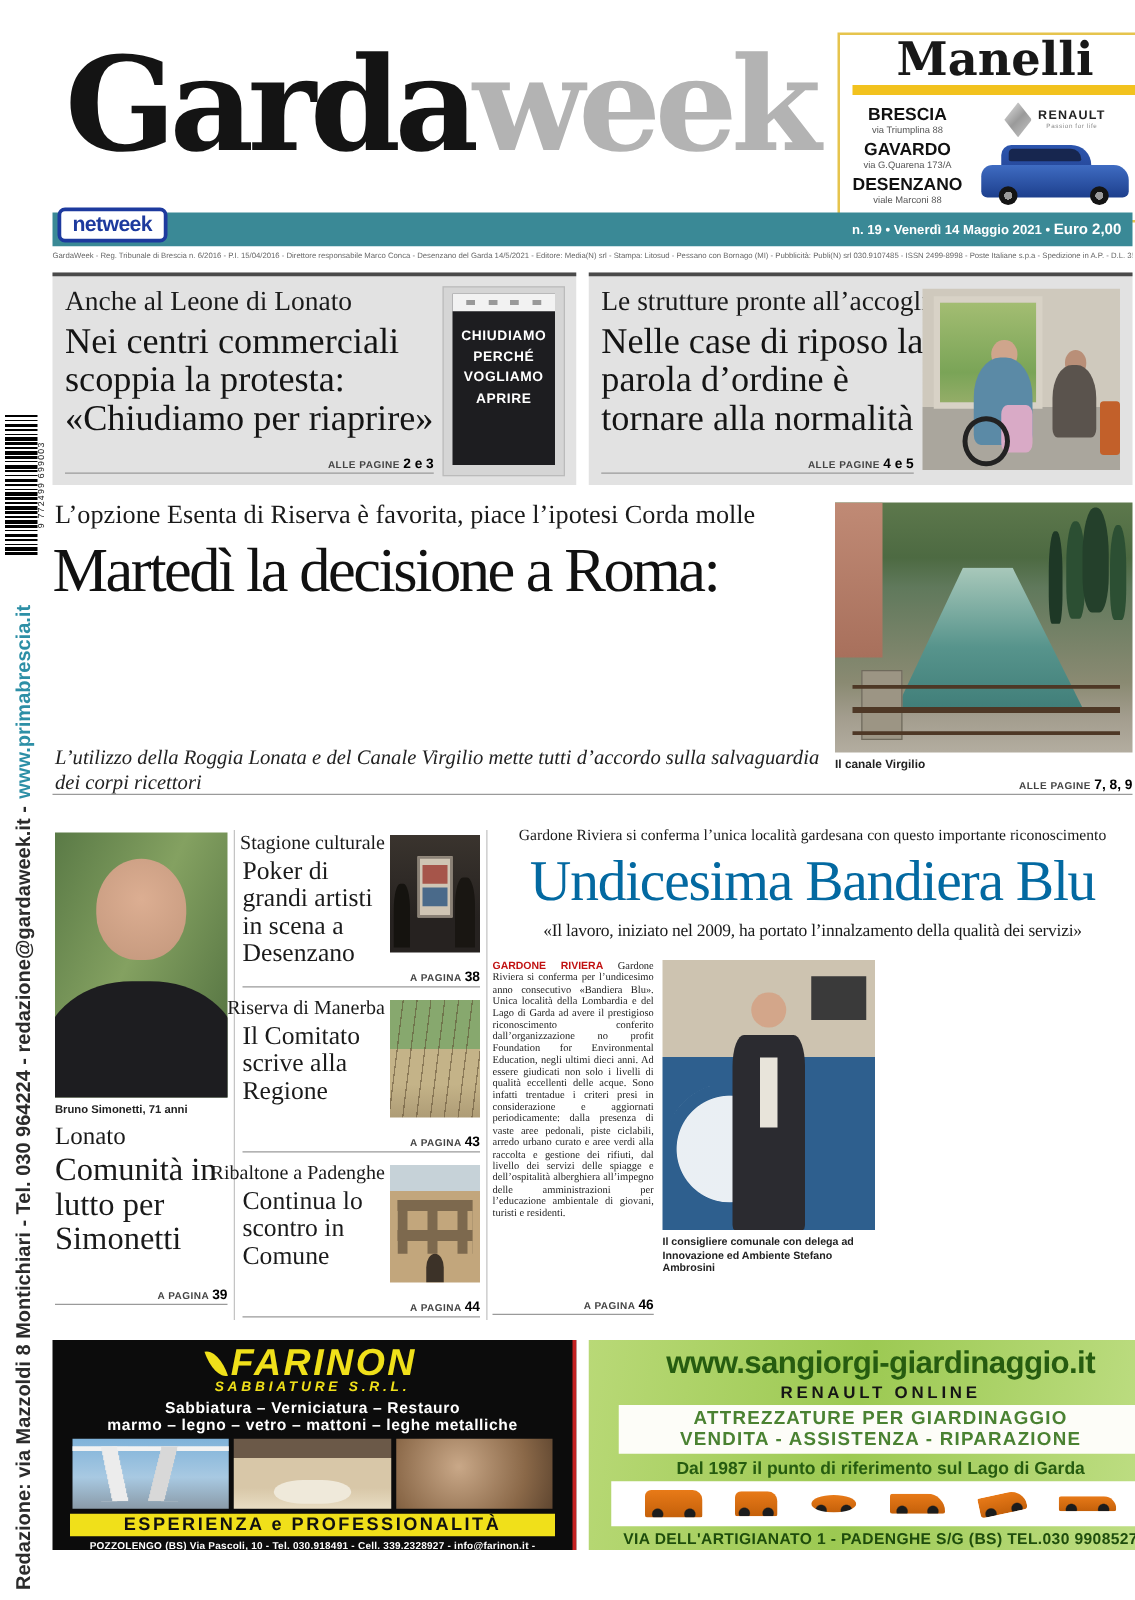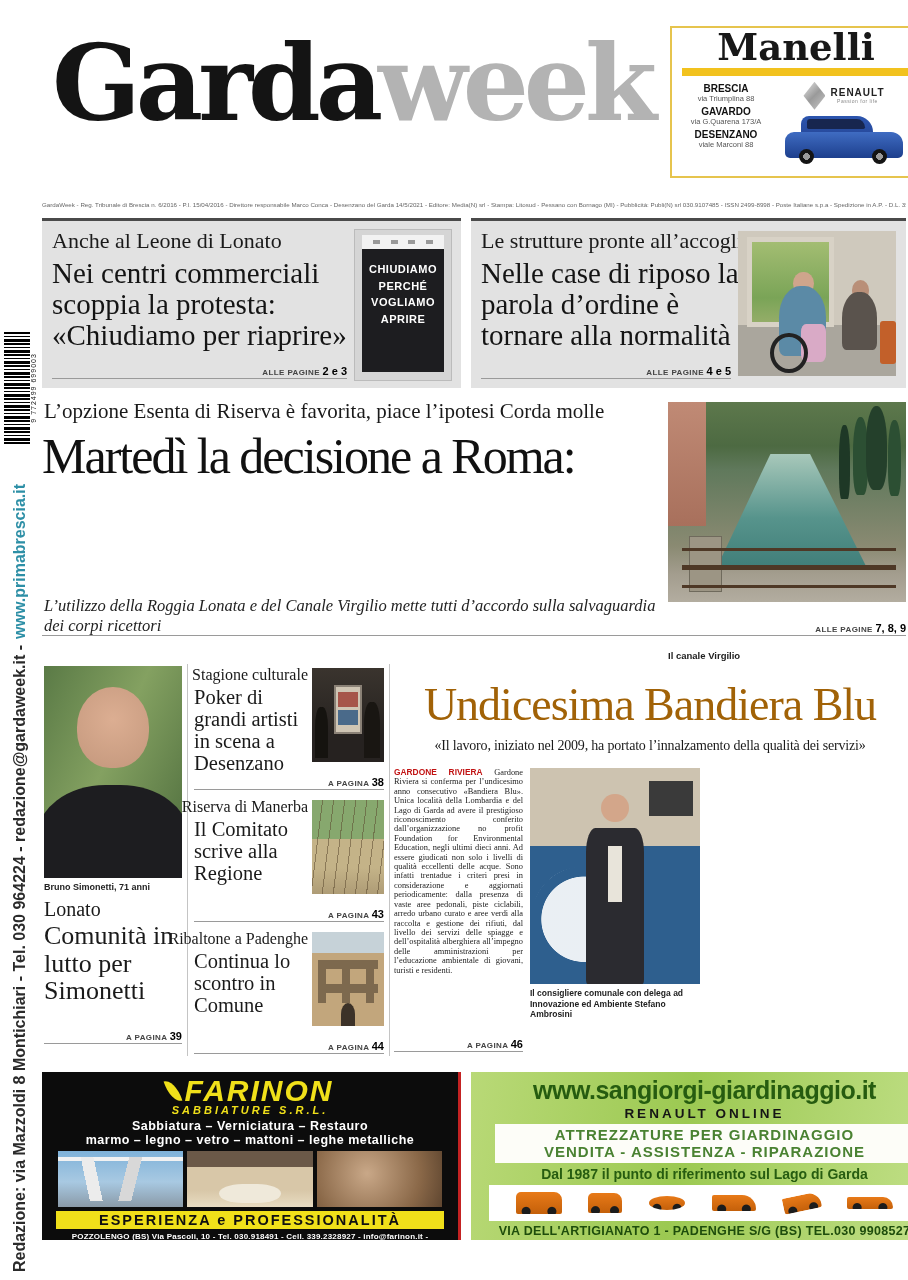--- a/index.html
+++ b/index.html
@@ -24,21 +24,21 @@
   .masthead .t1{color:#141414;}
   .masthead .t2{color:#b3b3b3;}
 
   
   .manelli{left:670px;top:26px;width:252px;height:152px;border:2px solid #e6c44d;background:#fff;
            box-sizing:border-box;text-align:center;font-family:"Liberation Sans",sans-serif;}
   .manelli .ttl{font-family:"DejaVu Serif",serif;font-weight:bold;font-size:37px;line-height:1.05;color:#181818;}
   .manelli .ybar{height:8px;background:#f2c21e;margin:1px 10px 4px;}
   .manelli .row{display:flex;padding:0 6px;text-align:center;}
   .manelli .locs{width:96px;}
-  .manelli .locs .city{font-size:10px;font-weight:bold;color:#111;margin-top:3px;}
+  .manelli .locs .city{font-size:14px;font-weight:bold;color:#111;margin-top:3px;}
   .manelli .locs .addr{font-size:7.5px;color:#555;}
   .manelli .rcol{flex:1;position:relative;}
   .manelli .ren{display:flex;align-items:center;justify-content:center;gap:5px;margin-top:2px;}
   .diamond{width:22px;height:28px;background:linear-gradient(135deg,#e8e8e8,#9a9a9a 50%,#c8c8c8);
            clip-path:polygon(50% 0,100% 50%,50% 100%,0 50%);display:inline-block;}
   .manelli .rname{font-size:10px;font-weight:bold;color:#222;letter-spacing:1px;text-align:left;}
   .manelli .rtag{font-size:5px;color:#888;letter-spacing:.5px;}
   .car{position:relative;width:118px;height:50px;margin:4px auto 0;}
   .car .body{position:absolute;left:0;right:0;bottom:6px;height:26px;background:linear-gradient(#3f6cc2,#1d3f8d);
              border-radius:9px 12px 5px 5px;}
@@ -102,21 +102,21 @@
   .canal-ph{left:668px;top:402px;width:238px;height:200px;
             background:linear-gradient(180deg,#5d784c 0%,#4d6a42 22%,#60795c 34%,#8a8a72 72%,#a39d8e 86%,#b3ada0 100%);}
   .canal-water{left:20%;right:16%;top:26%;bottom:16%;clip-path:polygon(36% 0,62% 0,100% 100%,0 100%);
             background:linear-gradient(#a8c8ba,#57948c 55%,#3f7d78);}
   .canal-bld{left:0;top:0;width:16%;height:62%;background:linear-gradient(#c08a75,#a8705c);}
   .canal-cyp{right:8%;top:2%;width:9%;height:42%;background:#24402b;border-radius:45% 45% 35% 35%;
             box-shadow:-16px 8px 0 -3px #2c4f33,-32px 14px 0 -5px #1e3826,18px 10px 0 -4px #2c4f33;}
   .canal-fence{left:6%;right:4%;bottom:7%;height:17%;border-top:3px solid #4e3826;border-bottom:3px solid #4e3826;
             background:linear-gradient(180deg,transparent 42%,#4e3826 42% 56%,transparent 56%);}
   .canal-pillar{left:9%;bottom:5%;width:13%;height:27%;background:#9c9584;border:1px solid #6f6a5c;}
-  .canal-cap{left:668px;top:606px;font-family:"Liberation Sans",sans-serif;font-size:9.5px;font-weight:bold;color:#222;margin-top:44px;}
+  .canal-cap{left:668px;top:606px;font-family:"Liberation Sans",sans-serif;font-size:9.5px;font-weight:bold;color:#222;}
   .lead-pages{left:42px;top:622px;width:864px;}
 
   
   .vline{width:1px;background:#c4c4c4;top:664px;height:392px;}
   .v1{left:187px;} .v2{left:389px;}
 
   
   .sim-ph{left:44px;top:666px;width:138px;height:212px;background:linear-gradient(115deg,#5a7a46,#84a161 45%,#4c6b3c);}
   .sim-head{left:24%;top:10%;width:52%;height:38%;background:radial-gradient(circle at 50% 40%,#dcae92,#c3977c);border-radius:50% 50% 46% 46%;}
   .sim-body{left:-6%;bottom:-2%;width:112%;height:46%;background:#1d1d20;border-radius:45% 45% 0 0/55% 55% 0 0;}
@@ -139,21 +139,21 @@
   .des-fig1{left:4%;bottom:4%;width:18%;height:55%;background:#15130f;border-radius:40% 40% 0 0;}
   .des-fig2{right:6%;bottom:4%;width:22%;height:60%;background:#191612;border-radius:40% 40% 0 0;}
   .man-ph{background:linear-gradient(#87a86e 0 42%,#c4b388 42% 72%,#ae9c76 100%);}
   .man-br{left:0;top:0;right:0;bottom:0;background:repeating-linear-gradient(97deg,transparent 0 10px,rgba(92,74,48,.55) 10px 11px);}
   .pad-ph{background:linear-gradient(#c6d2d8 0 22%,#c2a67c 22% 100%);}
   .pad-win{left:8%;right:8%;top:30%;height:46%;background:repeating-linear-gradient(90deg,#45382a 0 8px,transparent 8px 24px),repeating-linear-gradient(180deg,#45382a 0 9px,transparent 9px 24px);opacity:.55;}
   .pad-arch{left:40%;bottom:0;width:20%;height:24%;background:#3c3228;border-radius:50% 50% 0 0;}
 
   
   .band-kick{left:394px;top:662px;width:512px;text-align:center;font-size:12.5px;}
-  .band-head{left:394px;top:678px;width:512px;text-align:center;font-size:46px;letter-spacing:-1px;color:#a16207;}
+  .band-head{left:394px;top:678px;width:512px;text-align:center;font-size:46px;letter-spacing:-1px;color:#0369a1;}
   .band-sub{left:394px;top:738px;width:512px;text-align:center;font-size:14px;letter-spacing:-.2px;}
   .band-body{left:394px;top:768px;width:129px;height:266px;font-size:8.4px;line-height:1.12;
              text-align:justify;overflow:hidden;color:#222;}
   .band-body .dateline{font-family:"Liberation Sans",sans-serif;font-weight:bold;color:#c11212;font-size:8.4px;}
   .band-pages{left:394px;top:1038px;width:129px;}
   .amb-ph{left:530px;top:768px;width:170px;height:216px;background:linear-gradient(#cdc3b0 0 36%,#2e5f8e 36% 100%);}
   .amb-circ{left:2%;bottom:10%;width:60%;height:44%;background:radial-gradient(circle at 50% 55%,#fff 0 58%,#2e5f8e 59% 72%,#fff 73%);border-radius:50%;opacity:.9;}
   .amb-man{left:33%;bottom:0;width:34%;height:72%;background:#2b2b30;border-radius:16% 16% 3% 3%;}
   .amb-shirt{left:46%;bottom:38%;width:8%;height:26%;background:#e8e4da;}
   .amb-headg{left:42%;top:12%;width:16%;height:13%;background:#d3a械;background:#d3a68a;border-radius:50%;}
@@ -256,20 +256,24 @@
           <span class="glass"></span>
           <span class="body"></span>
           <span class="w1"></span>
           <span class="w2"></span>
         </div>
       </div>
     </div>
     <div class="ytick"></div>
   </div>
 
+  <div class="abs tealbar">
+    <span class="netweek">netweek</span>
+    <span class="issue"><span>n. 19 • Venerdì 14 Maggio 2021 • </span><span class="price">Euro 2,00</span></span>
+  </div>
   <div class="abs imprint">GardaWeek - Reg. Tribunale di Brescia n. 6/2016 - P.I. 15/04/2016 - Direttore responsabile Marco Conca - Desenzano del Garda 14/5/2021 - Editore: Media(N) srl - Stampa: Litosud - Pessano con Bornago (MI) - Pubblicità: Publi(N) srl 030.9107485 - ISSN 2499-8998 - Poste Italiane s.p.a - Spedizione in A.P. - D.L. 353/2003 (conv. in L. 27/02/2004 n° 46) - art. 1 comma 1 DCB LO - MI</div>
 
   <div class="abs teaser lft">
     <div class="kicker">Anche al Leone di Lonato</div>
     <div class="head">Nei centri commerciali scoppia la protesta: «Chiudiamo per riaprire»</div>
     <div class="photo poster-ph">
       <div class="poster-in">
         <div class="poster-top">
             <i></i>
             <i></i>
@@ -352,20 +356,21 @@
   <div class="abs brief b2">
     <div class="bk kicker">Ribaltone a Padenghe</div>
     <div class="bh">Continua lo scontro in Comune</div>
     <div class="photo bph pad-ph">
       <span class="ph-el pad-win"></span>
       <span class="ph-el pad-arch"></span>
     </div>
     <div class="pages-row"><span>A PAGINA </span><span class="num">44</span></div>
   </div>
 
+  <div class="abs band-kick kicker">Gardone Riviera si conferma l’unica località gardesana con questo importante riconoscimento</div>
   <div class="abs band-head">Undicesima Bandiera Blu</div>
   <div class="abs band-sub">«Il lavoro, iniziato nel 2009, ha portato l’innalzamento della qualità dei servizi»</div>
   <div class="abs band-body"><span class="dateline">GARDONE RIVIERA</span><span> Gardone Riviera si conferma per l’undicesimo anno consecutivo «Bandiera Blu». Unica località della Lombardia e del Lago di Garda ad avere il prestigioso riconoscimento conferito dall’organizzazione no profit Foundation for Environmental Education, negli ultimi dieci anni. Ad essere giudicati non solo i livelli di qualità eccellenti delle acque. Sono infatti trentadue i criteri presi in considerazione e aggiornati periodicamente: dalla presenza di vaste aree pedonali, piste ciclabili, arredo urbano curato e aree verdi alla raccolta e gestione dei rifiuti, dal livello dei servizi delle spiagge e dell’ospitalità alberghiera all’impegno delle amministrazioni per l’educazione ambientale di giovani, turisti e residenti.</span></div>
   <div class="abs band-pages pages-row"><span>A PAGINA </span><span class="num">46</span></div>
 
   <div class="abs photo amb-ph">
     <span class="ph-el amb-screen"></span>
     <span class="ph-el amb-circ"></span>
     <span class="ph-el amb-headg"></span>
     <span class="ph-el amb-man"></span>

